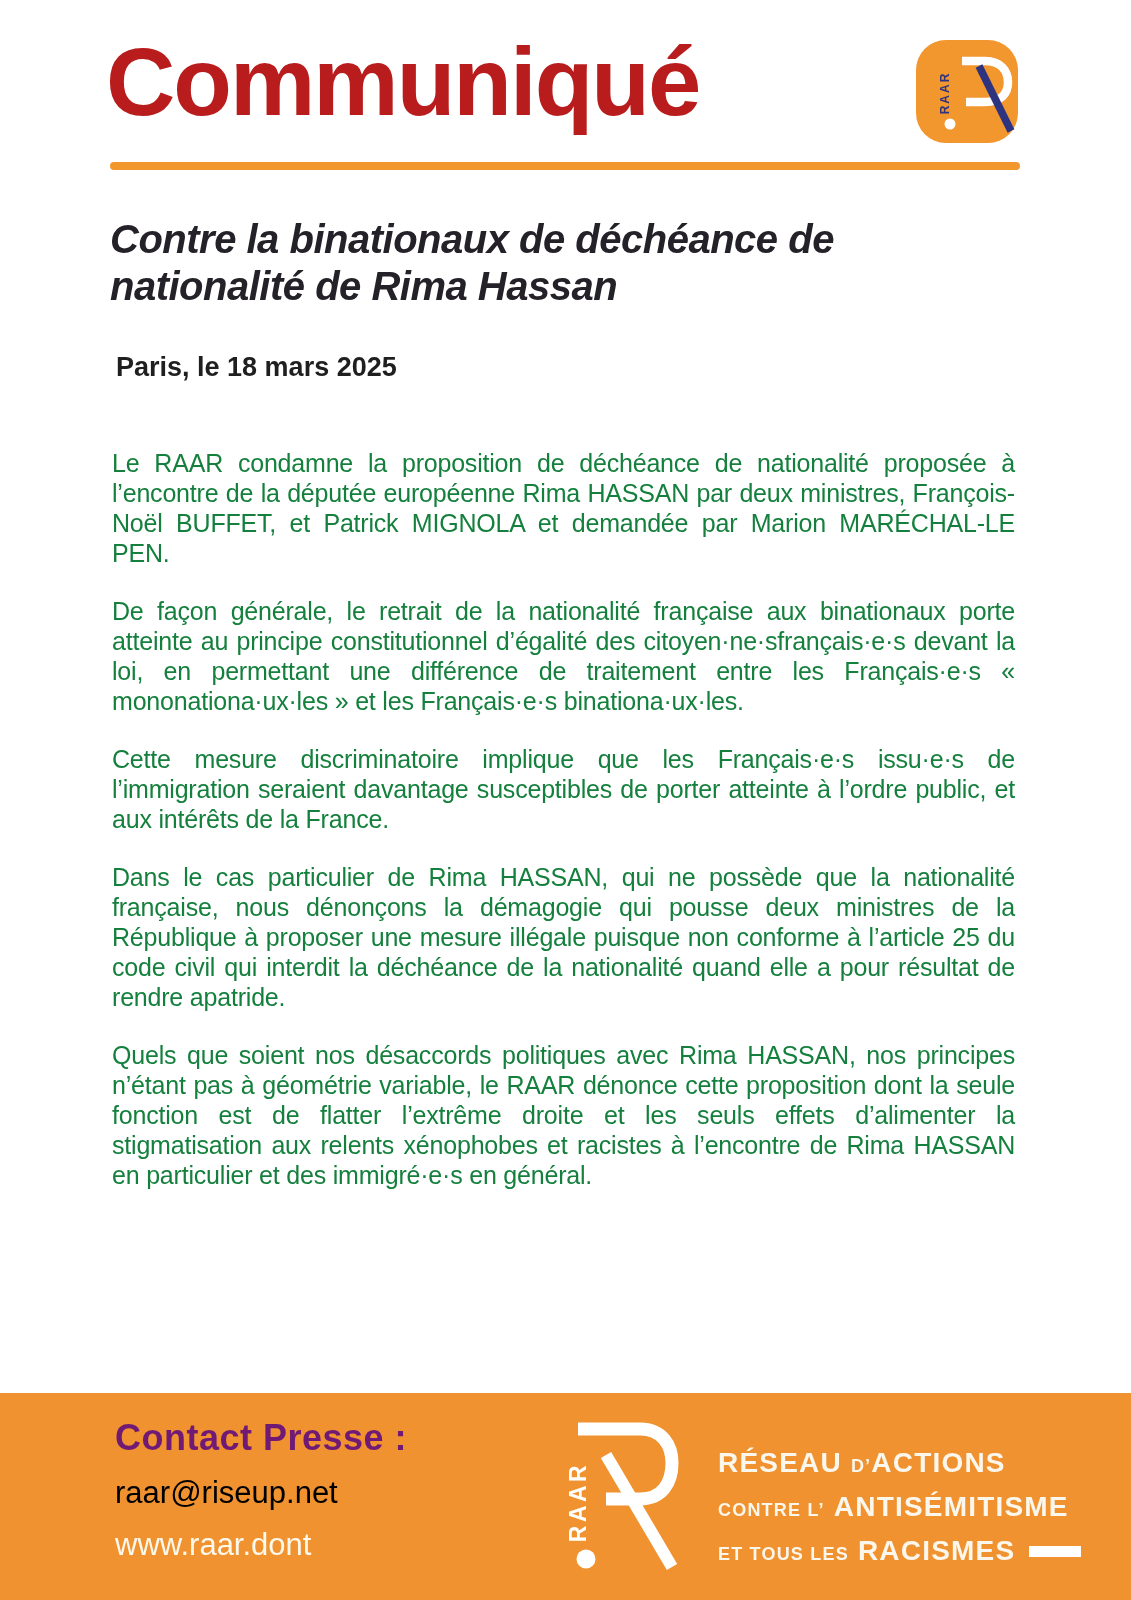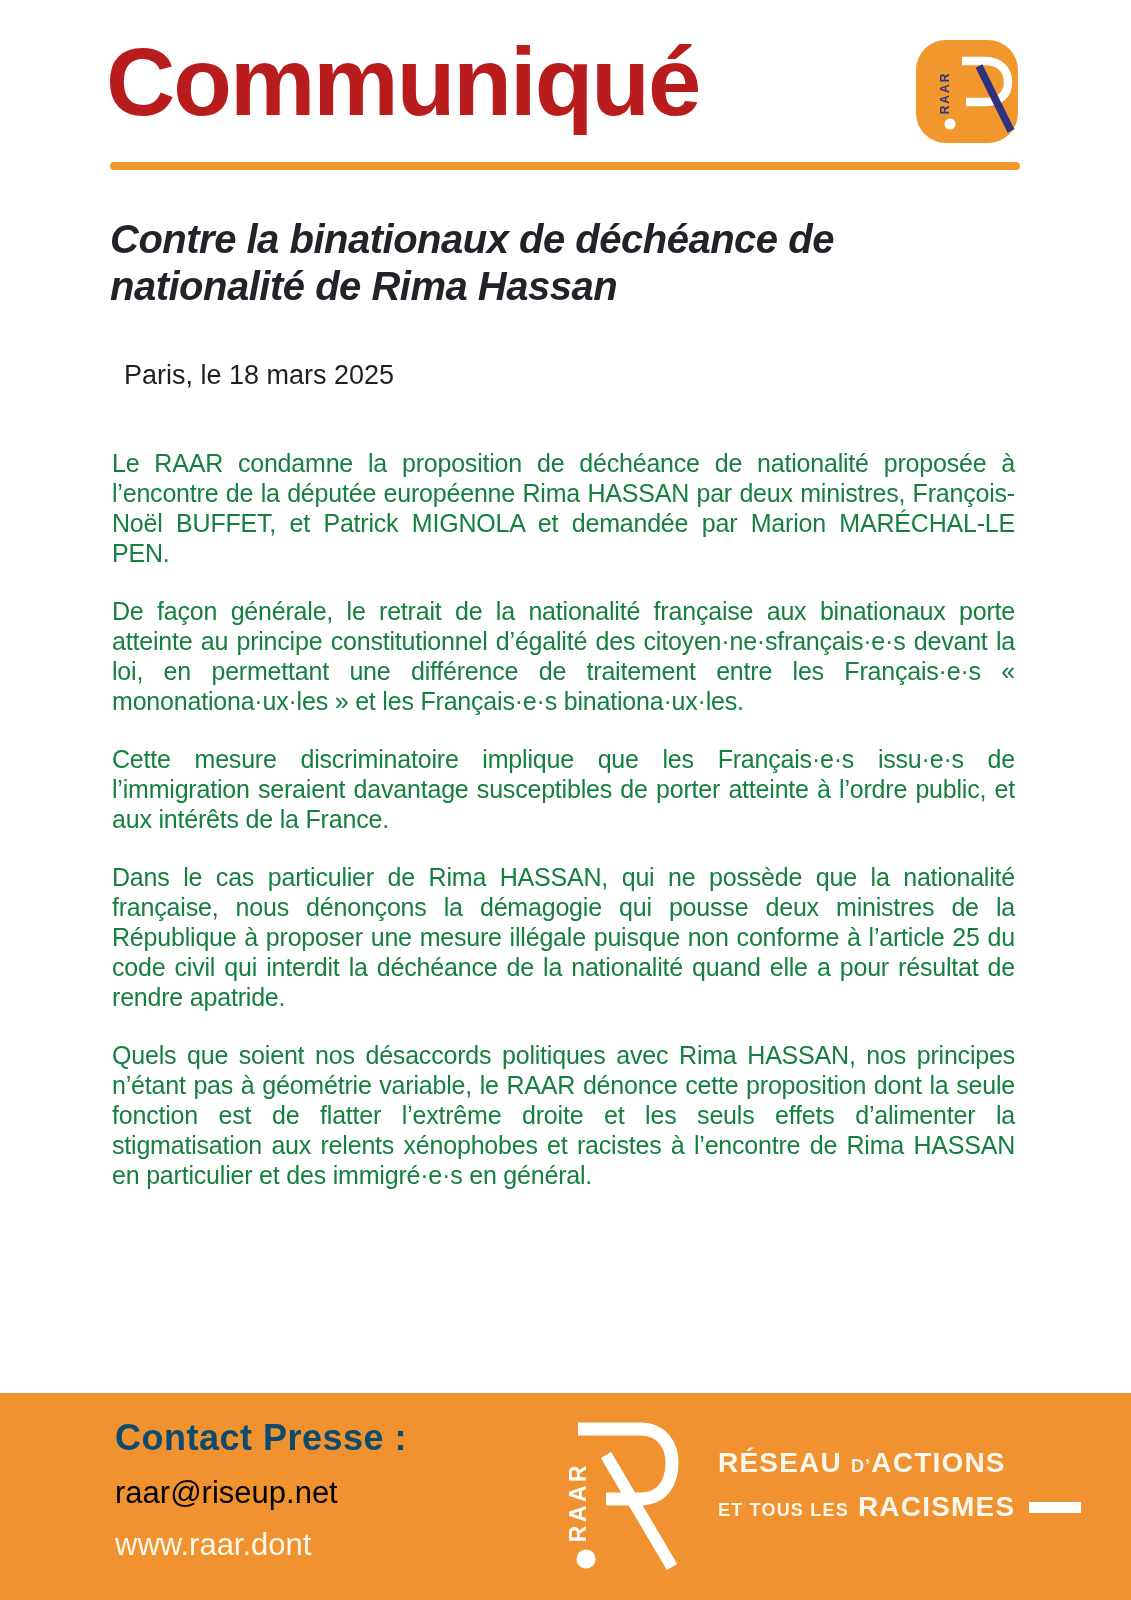--- a/index.html
+++ b/index.html
@@ -56,21 +56,22 @@
     letter-spacing: -0.5px;
     color: #242128;
     margin: 0;
   }
   .dateline {
     position: absolute;
     left: 112px;
     top: 348px;
     font-size: 27px;
     color: #1f1f1f;
-    margin: 12px;
+    margin: 4px;
+    font-weight: bold;
   }
   .content {
     position: absolute;
     left: 112px;
     top: 448px;
     width: 903px;
   }
   .content p {
     margin: 0 0 28px 0;
     font-size: 25px;
@@ -93,21 +94,21 @@
     position: absolute;
     left: 115px;
     top: 24px;
     display: flex;
     flex-direction: column;
     gap: 16px;
   }
   .contact-label {
     font-size: 36px;
     font-weight: bold;
-    color: #0c4a6e;
+    color: #701a75;
     letter-spacing: 0.5px;
   }
   .contact-link {
     font-size: 31px;
     color: #000000;
     text-decoration: none;
     cursor: pointer;
   }
   .contact-link.web { color: #FDF8EC; }
 
@@ -192,18 +193,21 @@
         <text x="44" y="95" transform="rotate(-90 44 95)" text-anchor="middle" font-family="Liberation Sans, sans-serif" font-size="23" font-weight="bold" letter-spacing="3.5" fill="#ffffff">RAAR</text>
         <circle cx="44" cy="152" r="9.5" fill="#ffffff"></circle>
       </svg>
     </div>
 
     <div class="tagline">
       <div class="line">
         <span class="lg gap">RÉSEAU</span><span class="sm">D’</span><span class="lg">ACTIONS</span>
       </div>
       <div class="line">
+        <span class="sm gap">CONTRE L’</span><span class="lg">ANTISÉMITISME</span>
+      </div>
+      <div class="line">
         <span class="sm gap">ET TOUS LES</span><span class="lg">RACISMES</span><span class="tagline-dash"></span>
       </div>
     </div>
 
   </div>
 </div>
 
 </body></html>

